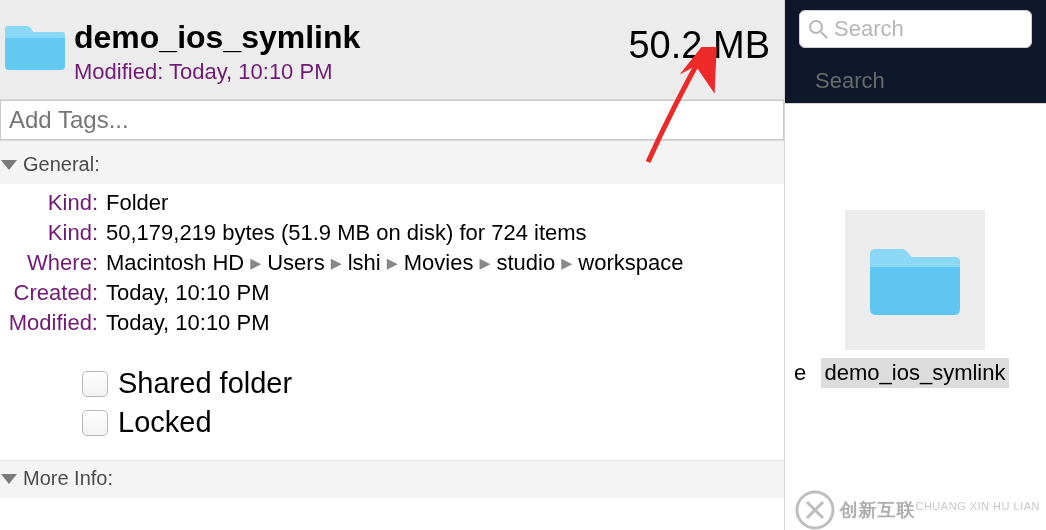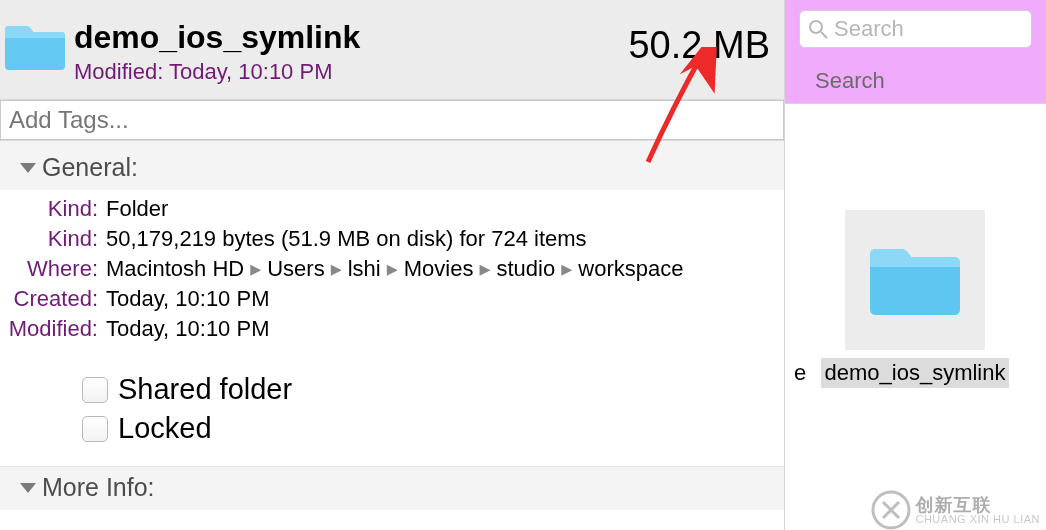--- a/index.html
+++ b/index.html
@@ -64,23 +64,23 @@
   background: #fff;
   font-size: 24px;
   color: #bdbdbd;
   padding: 0 8px;
   outline: none;
   font-family: inherit;
 }
 .section-head {
   display: flex;
   align-items: center;
-  font-size: 25px;
+  font-size: 20px;
   color: #4c4c4c;
-  padding: 12px 4px 8px 20px;
+  padding: 12px 4px 8px 1px;
   background: #f4f4f4;
 }
 .disclosure {
   width: 0; height: 0;
   margin-right: 6px;
   display: inline-block;
 }
 .disclosure.open {
   border-left: 8px solid transparent;
   border-right: 8px solid transparent;
@@ -129,21 +129,21 @@
 .right-col {
   position: absolute;
   left: 784px; top: 0;
   width: 262px;
   height: 530px;
   border-left: 1px solid #d6d6d6;
   background: #fff;
 }
 .rc-top {
   height: 104px;
-  background: #f0abfc;
+  background: #0f172a;
   border-bottom: 1px solid #d6d6d6;
 }
 .search-wrap {
   padding: 10px 14px 4px 14px;
 }
 .search-box {
   display: flex;
   align-items: center;
   height: 38px;
   border: 1px solid #cfcfcf;
@@ -197,21 +197,21 @@
 .watermark {
   position: absolute;
   right: 6px;
   bottom: 0;
   display: flex;
   align-items: center;
   opacity: 0.55;
   color: #888;
 }
 .watermark svg { width: 40px; height: 40px; }
-.wm-text { display:flex; flex-direction:column; line-height:1; margin-left:4px;}
+.wm-text { display:flex; flex-direction:row; line-height:1; margin-left:4px;}
 .wm-cn { font-size:18px; font-weight:700; color:#6b6b6b; letter-spacing:1px;}
 .wm-en { font-size:11px; color:#9a9a9a; letter-spacing:0.5px;text-align:center;}
 </style>
 </head>
 <body>
 
 <div class="info-panel">
 
   <div class="header">
     <div class="folder-icon-lg">

